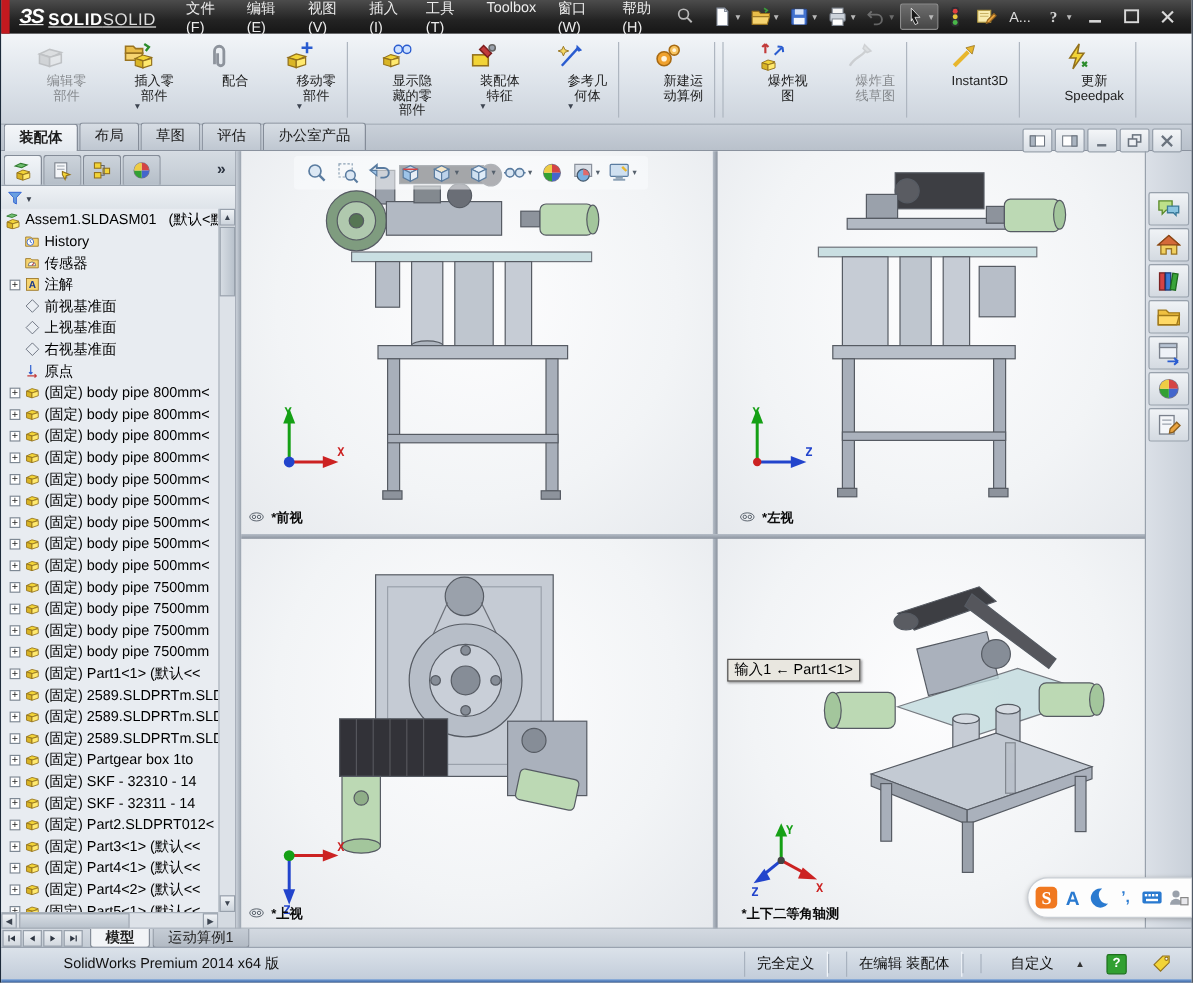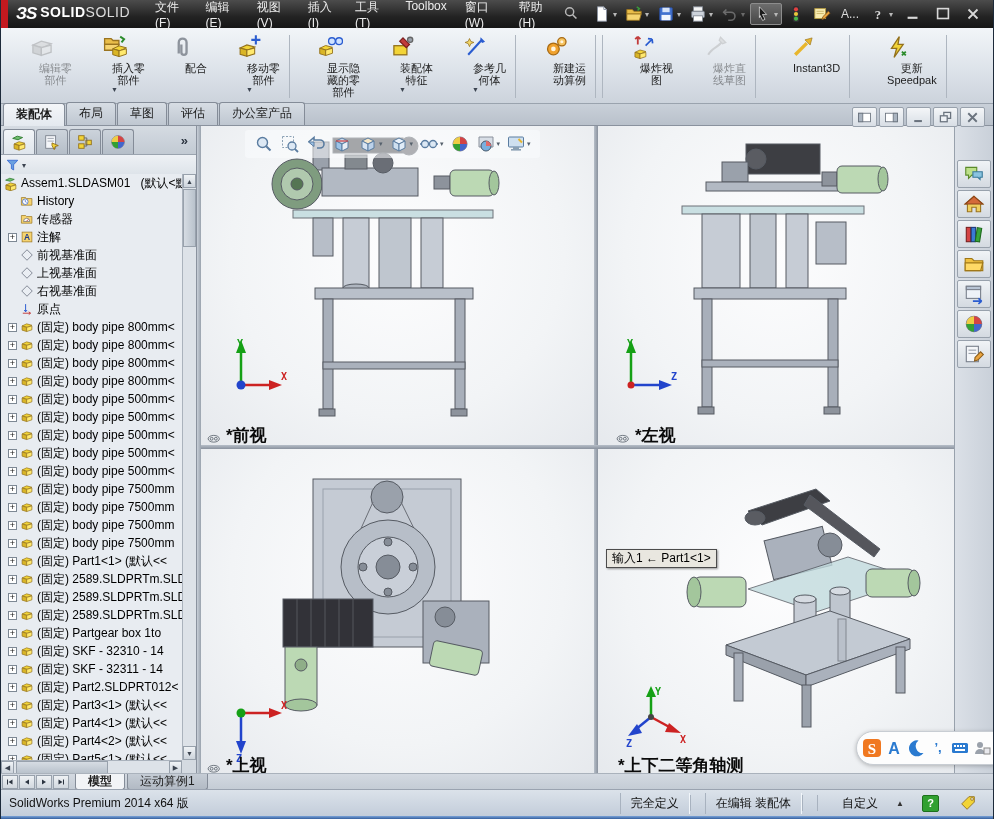--- a/index.html
+++ b/index.html
@@ -5,21 +5,21 @@
   html,body{margin:0;padding:0;background:#666;}
   .app{position:relative;width:994px;height:819px;overflow:hidden;
        font-family:"Liberation Sans",sans-serif;background:#dfe4ea;
        border-left:1px solid #1d2a3a;border-right:1px solid #1d2a3a;box-sizing:border-box;}
   .blue-base{position:absolute;left:0;right:0;bottom:0;height:3px;background:linear-gradient(#7aa3d8,#355f9e);z-index:60;}
 
   
   .titlebar{position:absolute;top:0;left:0;right:0;height:28px;background:linear-gradient(#4c4c4c,#232323 60%,#161616);
             display:flex;align-items:center;color:#e8e8e8;z-index:50;}
   .red-stripe{width:7px;height:28px;background:#c3191f;flex:0 0 auto;}
-  .logo{display:flex;align-items:flex-start;margin-left:8px;white-space:nowrap;}
+  .logo{display:flex;align-items:flex-end;margin-left:8px;white-space:nowrap;text-decoration:underline;}
   .logo-glyph{font-style:italic;font-weight:bold;font-size:17px;color:#fff;letter-spacing:-1px;margin-right:4px;}
   .logo-bold{font-weight:bold;font-size:14px;color:#fff;letter-spacing:.5px;}
   .logo-light{font-weight:normal;font-size:14px;color:#dcdcdc;letter-spacing:.5px;}
   .menubar{display:flex;margin-left:16px;}
   .menu-item{padding:4px 9px;font-size:12px;color:#ececec;cursor:default;}
   .pinwrap{width:22px;height:20px;display:flex;align-items:center;justify-content:center;}
   .quickbar{display:flex;align-items:center;margin-left:8px;}
   .qb-item{display:flex;align-items:center;padding:1px 3px;margin:0 1px;border-radius:2px;}
   .qb-item.boxed{border:1px solid #8c8c8c;background:linear-gradient(#6d6d6d,#464646);}
   .qb-item span.lab{font-size:12px;color:#dadada;margin:0 2px;}
@@ -81,21 +81,21 @@
   
   .graphics{position:absolute;left:200px;top:126px;width:755px;height:648px;background:#eef0f3;z-index:5;}
   .panel-splitter{position:absolute;left:196px;top:126px;width:4px;height:648px;background:linear-gradient(90deg,#c8cfd8,#9aa3ae);z-index:12;}
   .viewport{position:absolute;overflow:hidden;background:radial-gradient(ellipse at 50% 40%,#fdfdfe 0%,#f2f4f6 60%,#e6e9ed 100%);}
   .vp1{left:0;top:0;width:393px;height:319px;}
   .vp2{left:397px;top:0;width:358px;height:319px;}
   .vp3{left:0;top:323px;width:393px;height:325px;}
   .vp4{left:397px;top:323px;width:358px;height:325px;}
   .vsplit{position:absolute;left:393px;top:0;width:4px;height:648px;background:linear-gradient(90deg,#b6bec8,#8a929e);}
   .hsplit{position:absolute;left:0;top:319px;width:755px;height:4px;background:linear-gradient(#b6bec8,#8a929e);}
-  .vplabel{position:absolute;display:flex;align-items:flex-end;font-size:17px;font-weight:bold;color:#0a0a0a;}
+  .vplabel{position:absolute;display:flex;align-items:flex-end;font-size:11px;font-weight:bold;color:#0a0a0a;}
   .vplabel .linkicon{display:flex;margin-right:4px;}
   .machine{position:absolute;inset:0;}
   .triad{position:absolute;}
   .triad text{font-size:10px;font-weight:bold;font-family:"DejaVu Sans Mono",monospace;}
   .headsup{position:absolute;left:44px;top:4px;height:28px;display:flex;align-items:center;padding:0 6px;
            background:rgba(250,252,254,.55);border-radius:3px;z-index:20;}
   .hu-btn{display:flex;align-items:center;padding:2px 3px;border-radius:2px;}
   .hu-dd{font-size:7px;color:#55606c;margin-left:1px;}
   .tooltip{position:absolute;left:8px;top:100px;background:#e9e7e0;border:1px solid #4c4c4c;padding:0 5px;
            font-size:12px;color:#000;line-height:17px;box-shadow:1px 1px 2px rgba(0,0,0,.4);z-index:25;white-space:nowrap;}
@@ -111,21 +111,21 @@
   .bottombar{position:absolute;left:0;right:0;bottom:29px;height:16px;background:linear-gradient(#d3d9e1,#c3cbd4);
              border-top:1px solid #aab2bc;display:flex;align-items:stretch;z-index:20;}
   .nav-btn{width:16px;display:flex;align-items:center;justify-content:center;background:linear-gradient(#eef1f4,#d2d8df);
            border:1px solid #98a1ac;margin:1px 0 1px 1px;box-sizing:border-box;}
   .btab{font-size:12px;padding:0 12px;display:flex;align-items:center;border:1px solid #848c98;border-top:none;
         margin-left:2px;background:linear-gradient(#c5ccd5,#b2bac4);color:#222;border-radius:0 0 3px 3px;}
   .btab.active{background:#f2f4f7;font-weight:bold;}
 
   
   .statusbar{position:absolute;left:0;right:0;bottom:3px;height:26px;background:linear-gradient(#dbe2ea,#c3cdda);
-             border-top:1px solid #9aa3b0;display:flex;align-items:center;font-size:12px;color:#111;z-index:20;}
+             border-top:1px solid #9aa3b0;display:flex;align-items:center;font-size:12px;color:#111;z-index:20;padding-left:44px;}
   .status-left{margin-left:8px;}
   .status-right{margin-left:auto;display:flex;align-items:center;margin-right:6px;}
   .status-field{padding:2px 10px;border-left:1px solid #a8b2bf;border-right:1px solid #f2f6fa;}
   .status-gap{width:14px;border-left:1px solid #a8b2bf;height:16px;}
   .status-caret{font-size:8px;color:#333;margin:0 8px;}
   .status-help{width:15px;height:15px;background:#31a031;color:#fff;font-weight:bold;font-size:11px;border:1px solid #1d701d;
                display:flex;align-items:center;justify-content:center;border-radius:2px;margin:0 10px;}
   .status-tag{display:flex;margin:0 10px;}
 
   

